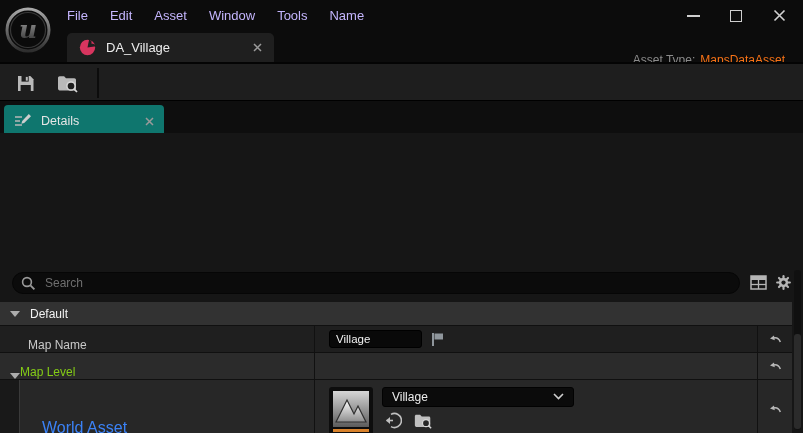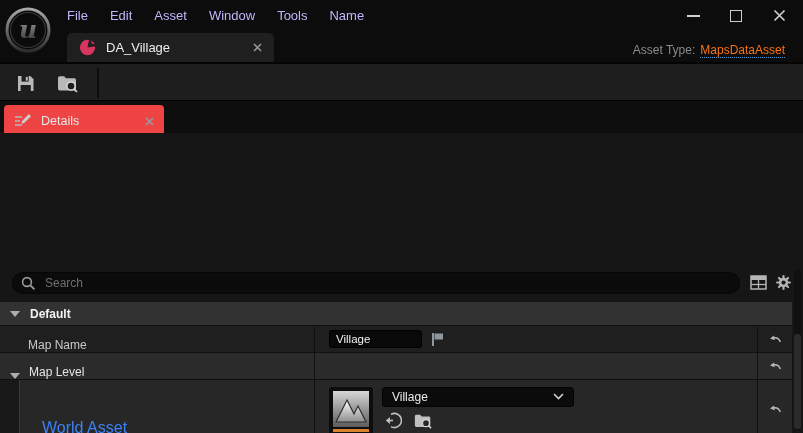--- a/index.html
+++ b/index.html
@@ -16,62 +16,62 @@
   .min-bar{width:13px;height:2px;background:#cfcfcf;}
   .max-box{width:10px;height:10px;border:1.5px solid #cfcfcf;}
 
   
   .tabrow{position:absolute;top:31px;left:0;right:0;height:31px;background:#0c0c0c;text-decoration:underline;}
   .asset-tab{position:absolute;left:67px;top:2px;width:207px;height:29px;background:#1f1f1f;
              border-radius:5px 5px 0 0;display:flex;align-items:center;}
   .asset-tab .ticon{margin-left:12px;display:flex;}
   .asset-tab .ttitle{margin-left:10px;font-size:13px;color:#ededed;}
   .asset-tab .tclose{margin-left:auto;margin-right:12px;display:flex;}
-  .asset-type{position:absolute;right:18px;top:12px;font-size:12px;color:#8b8b8b;display:flex;gap:5px;align-items:baseline;}
+  .asset-type{position:absolute;right:18px;top:22px;font-size:12px;color:#8b8b8b;display:flex;gap:5px;align-items:baseline;}
   .asset-type a{color:#f97316;text-decoration:none;border-bottom:1px dotted #4f9ad9;cursor:pointer;}
 
   
   .toolbar{position:absolute;top:62px;left:0;right:0;height:38px;background:#1e1e1e;border-top:2px solid #040404;box-sizing:border-box;}
   .tbtn{position:absolute;top:4px;width:34px;height:30px;display:flex;align-items:center;justify-content:center;border-radius:3px;}
   .tb-save{left:8px;}
   .tb-browse{left:50px;}
   .tb-sep{position:absolute;left:97px;top:4px;width:2px;height:30px;background:#0c0c0c;}
 
   
   .panel-strip{position:absolute;top:100px;left:0;right:0;height:33px;background:#0e0e0e;border-top:1px solid #000;box-sizing:border-box;}
-  .details-tab{position:absolute;left:4px;top:4px;width:160px;height:29px;background:#ef4444;border-radius:4px 4px 0 0;
+  .details-tab{position:absolute;left:4px;top:4px;width:160px;height:29px;background:#0f766e;border-radius:4px 4px 0 0;
                display:flex;align-items:center;gap:9px;padding:16px 10px;box-sizing:border-box;}
   .details-tab .dlabel{font-size:12.5px;color:#e6e6e6;}
   .details-tab .dclose{margin-left:auto;display:flex;}
 
   
   .panel-body{position:absolute;top:133px;left:0;right:0;bottom:0;background:#161616;}
   .search-input{position:absolute;left:12px;top:139px;width:728px;height:22px;box-sizing:border-box;
                 background:#0b0b0b;border:1px solid #060606;border-radius:12px;color:#14b8a6;
                 padding:0 10px 0 32px;font-size:12px;font-family:"Liberation Sans",sans-serif;outline:none;}
   .search-input::placeholder{color:#6f6f6f;}
   .search-mag{position:absolute;left:21px;top:143px;}
   .ico-table{position:absolute;right:36px;top:142px;display:flex;}
   .ico-gear{position:absolute;right:11px;top:141px;display:flex;}
 
   .rows{position:absolute;left:0;right:11px;top:169px;}
   .row{display:flex;align-items:stretch;border-bottom:1px solid #101010;box-sizing:border-box;}
   .tri{width:0;height:0;border-left:5px solid transparent;border-right:5px solid transparent;border-top:6px solid #adadad;}
 
   .row-cat{height:24px;background:#323232;display:flex;align-items:center;gap:10px;padding-left:10px;}
-  .row-cat .clabel{font-size:12px;font-weight:bold;color:#f2f2f2;}
+  .row-cat .clabel{font-size:12px;font-weight:normal;color:#f2f2f2;}
 
   .c-name{width:315px;box-sizing:border-box;border-right:1px solid #111;display:flex;align-items:flex-end;
           padding-left:28px;color:#c9c9c9;font-size:12px;}
   .c-value{flex:1;display:flex;align-items:center;padding-left:14px;}
   .c-reset{width:35px;box-sizing:border-box;border-left:1px solid #111;display:flex;align-items:center;justify-content:center;}
 
   .row-mapname,.row-maptravel{height:27px;background:#1f1f1f;}
   .row-maplevel{height:27px;background:#2b2b2b;}
-  .row-maplevel .c-name{padding-left:10px;gap:9px;color:#e5e5e5;}
+  .row-maplevel .c-name{padding-left:10px;color:#84cc16;}
   .row-worldasset{height:58px;background:#272727;}
   .row-worldasset .c-name{padding:0;}
   .indent-strip{width:20px;height:100%;background:#191919;border-right:1px solid #3a3a3a;box-sizing:border-box;}
   .wa-label{display:flex;align-items:center;padding-left:22px;color:#3b82f6;font-size:16px;}
 
   .txtfield{height:18px;box-sizing:border-box;background:#090909;border:1px solid #000;border-radius:3px;
             color:#f2f2f2;font-size:11.5px;font-family:"Liberation Sans",sans-serif;padding:0 6px;outline:none;}
   .f-mapname{width:93px;}
   .flag{margin-left:9px;display:flex;}
 

